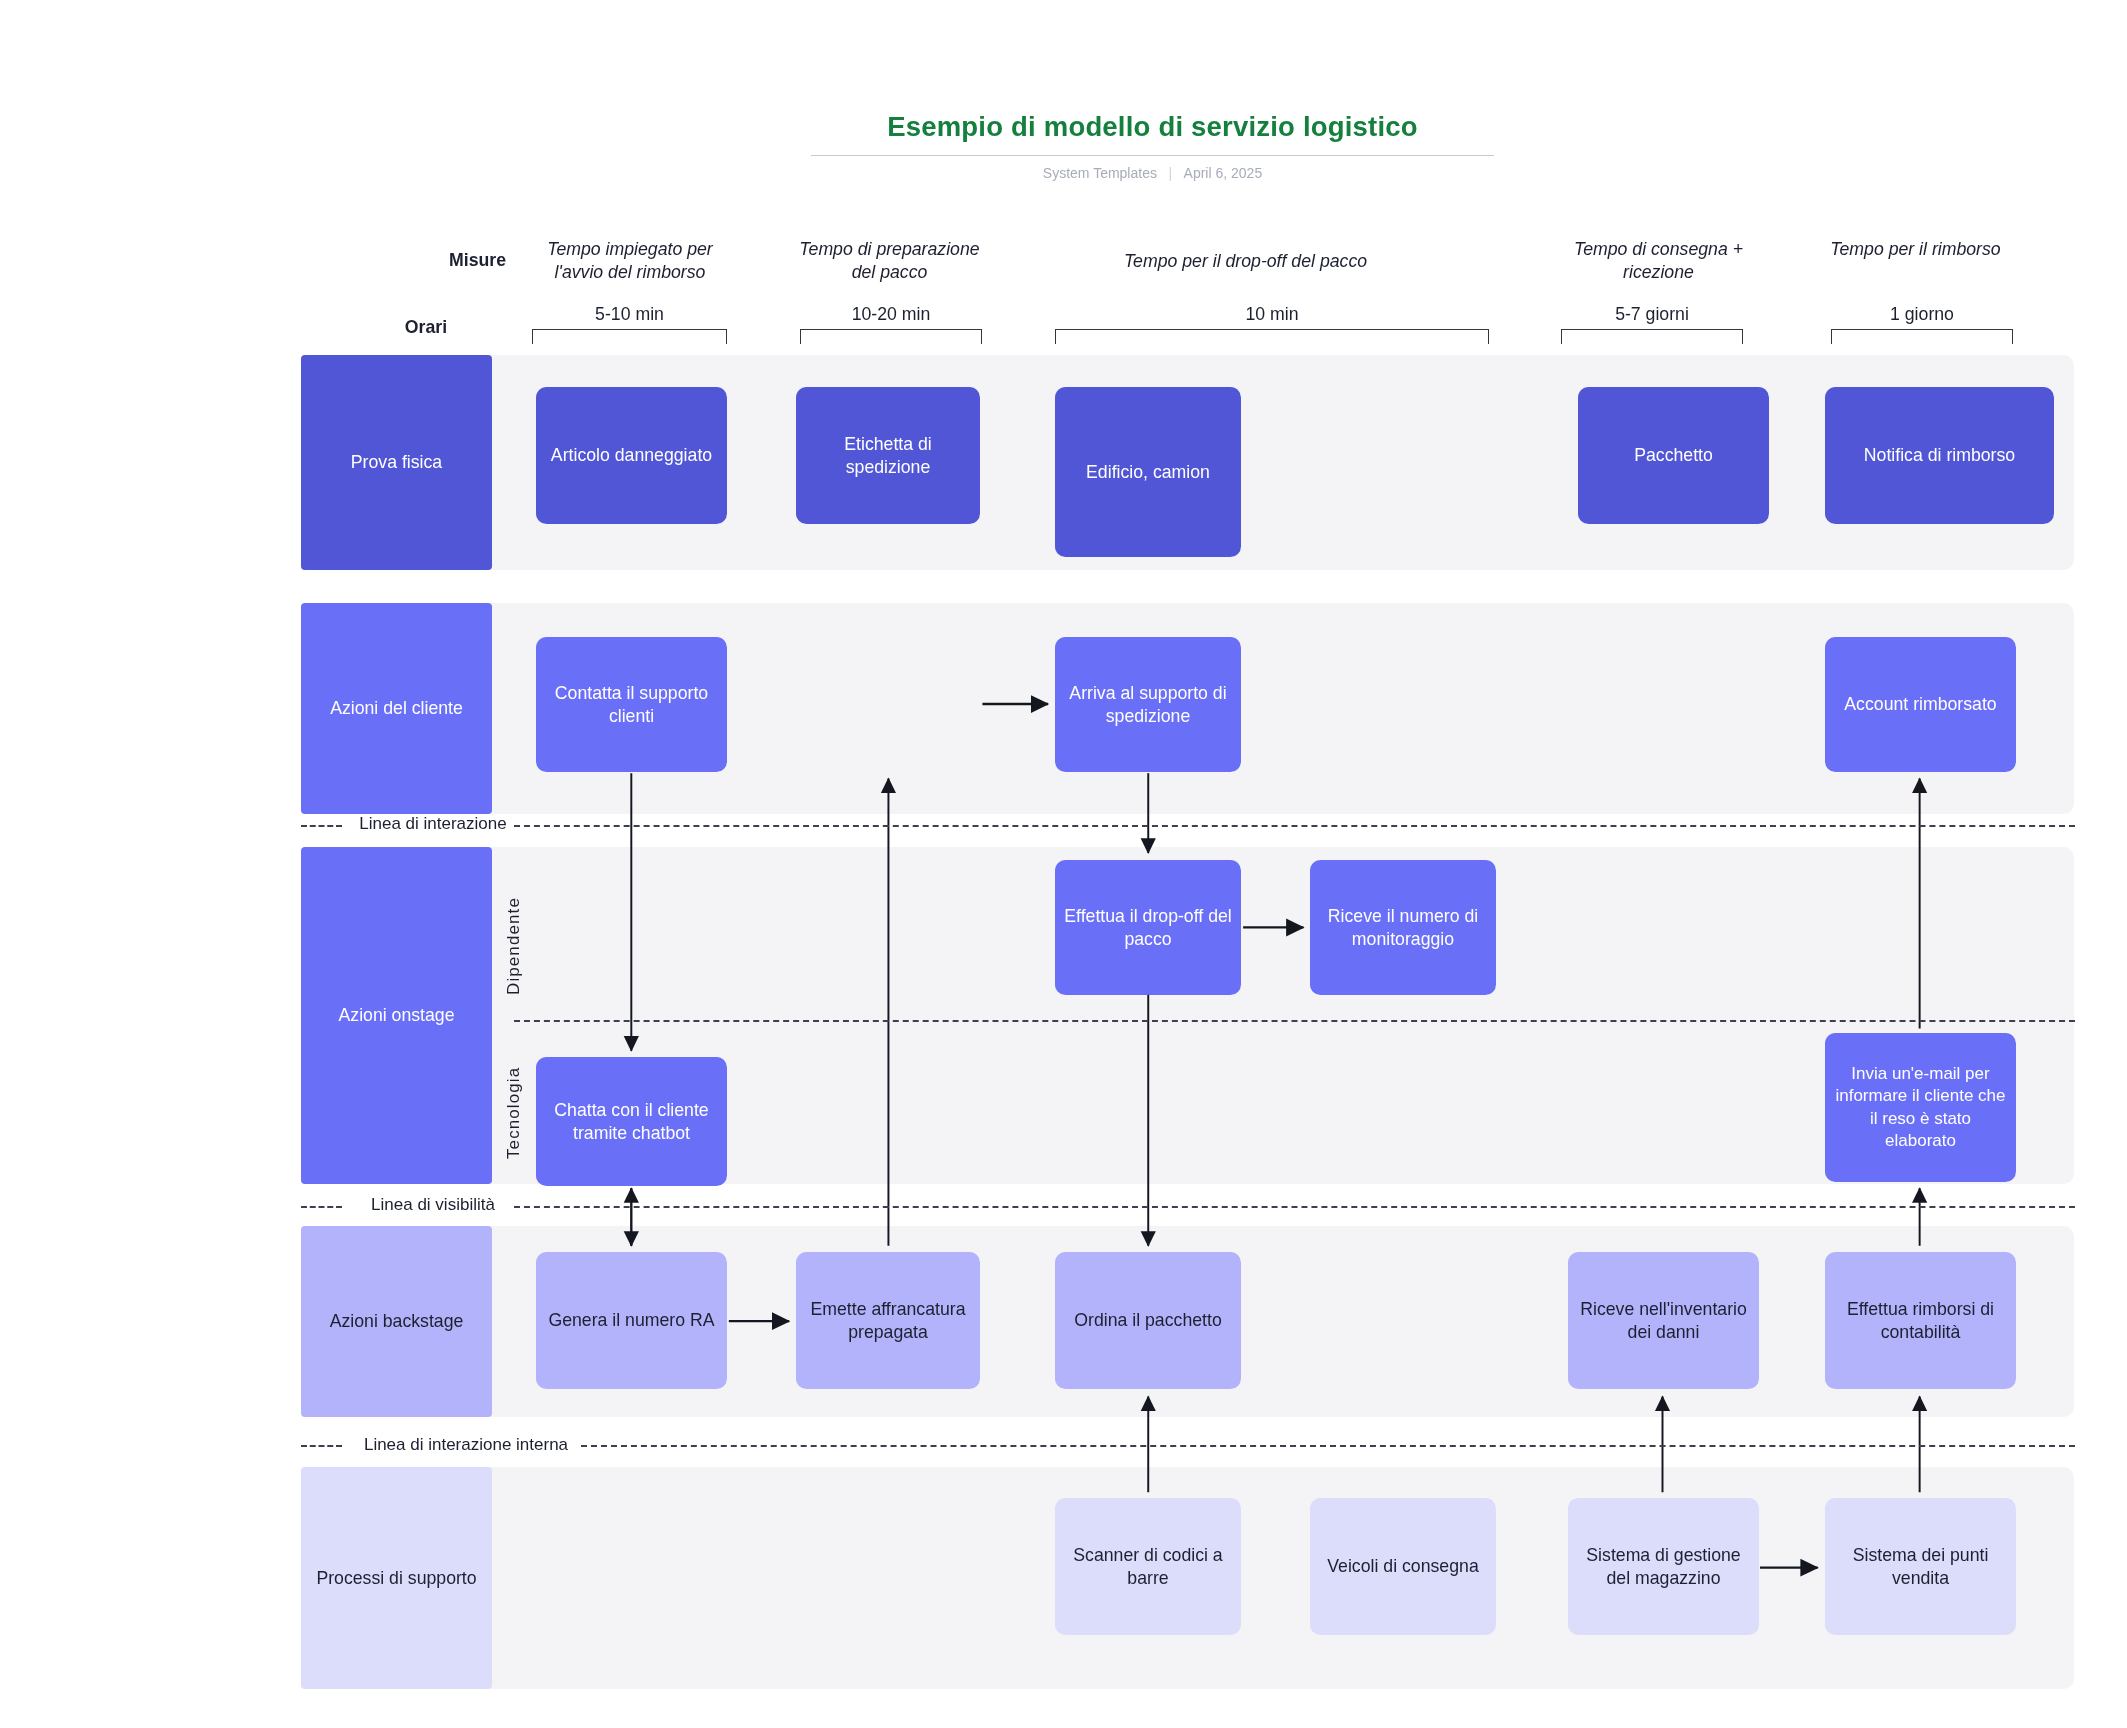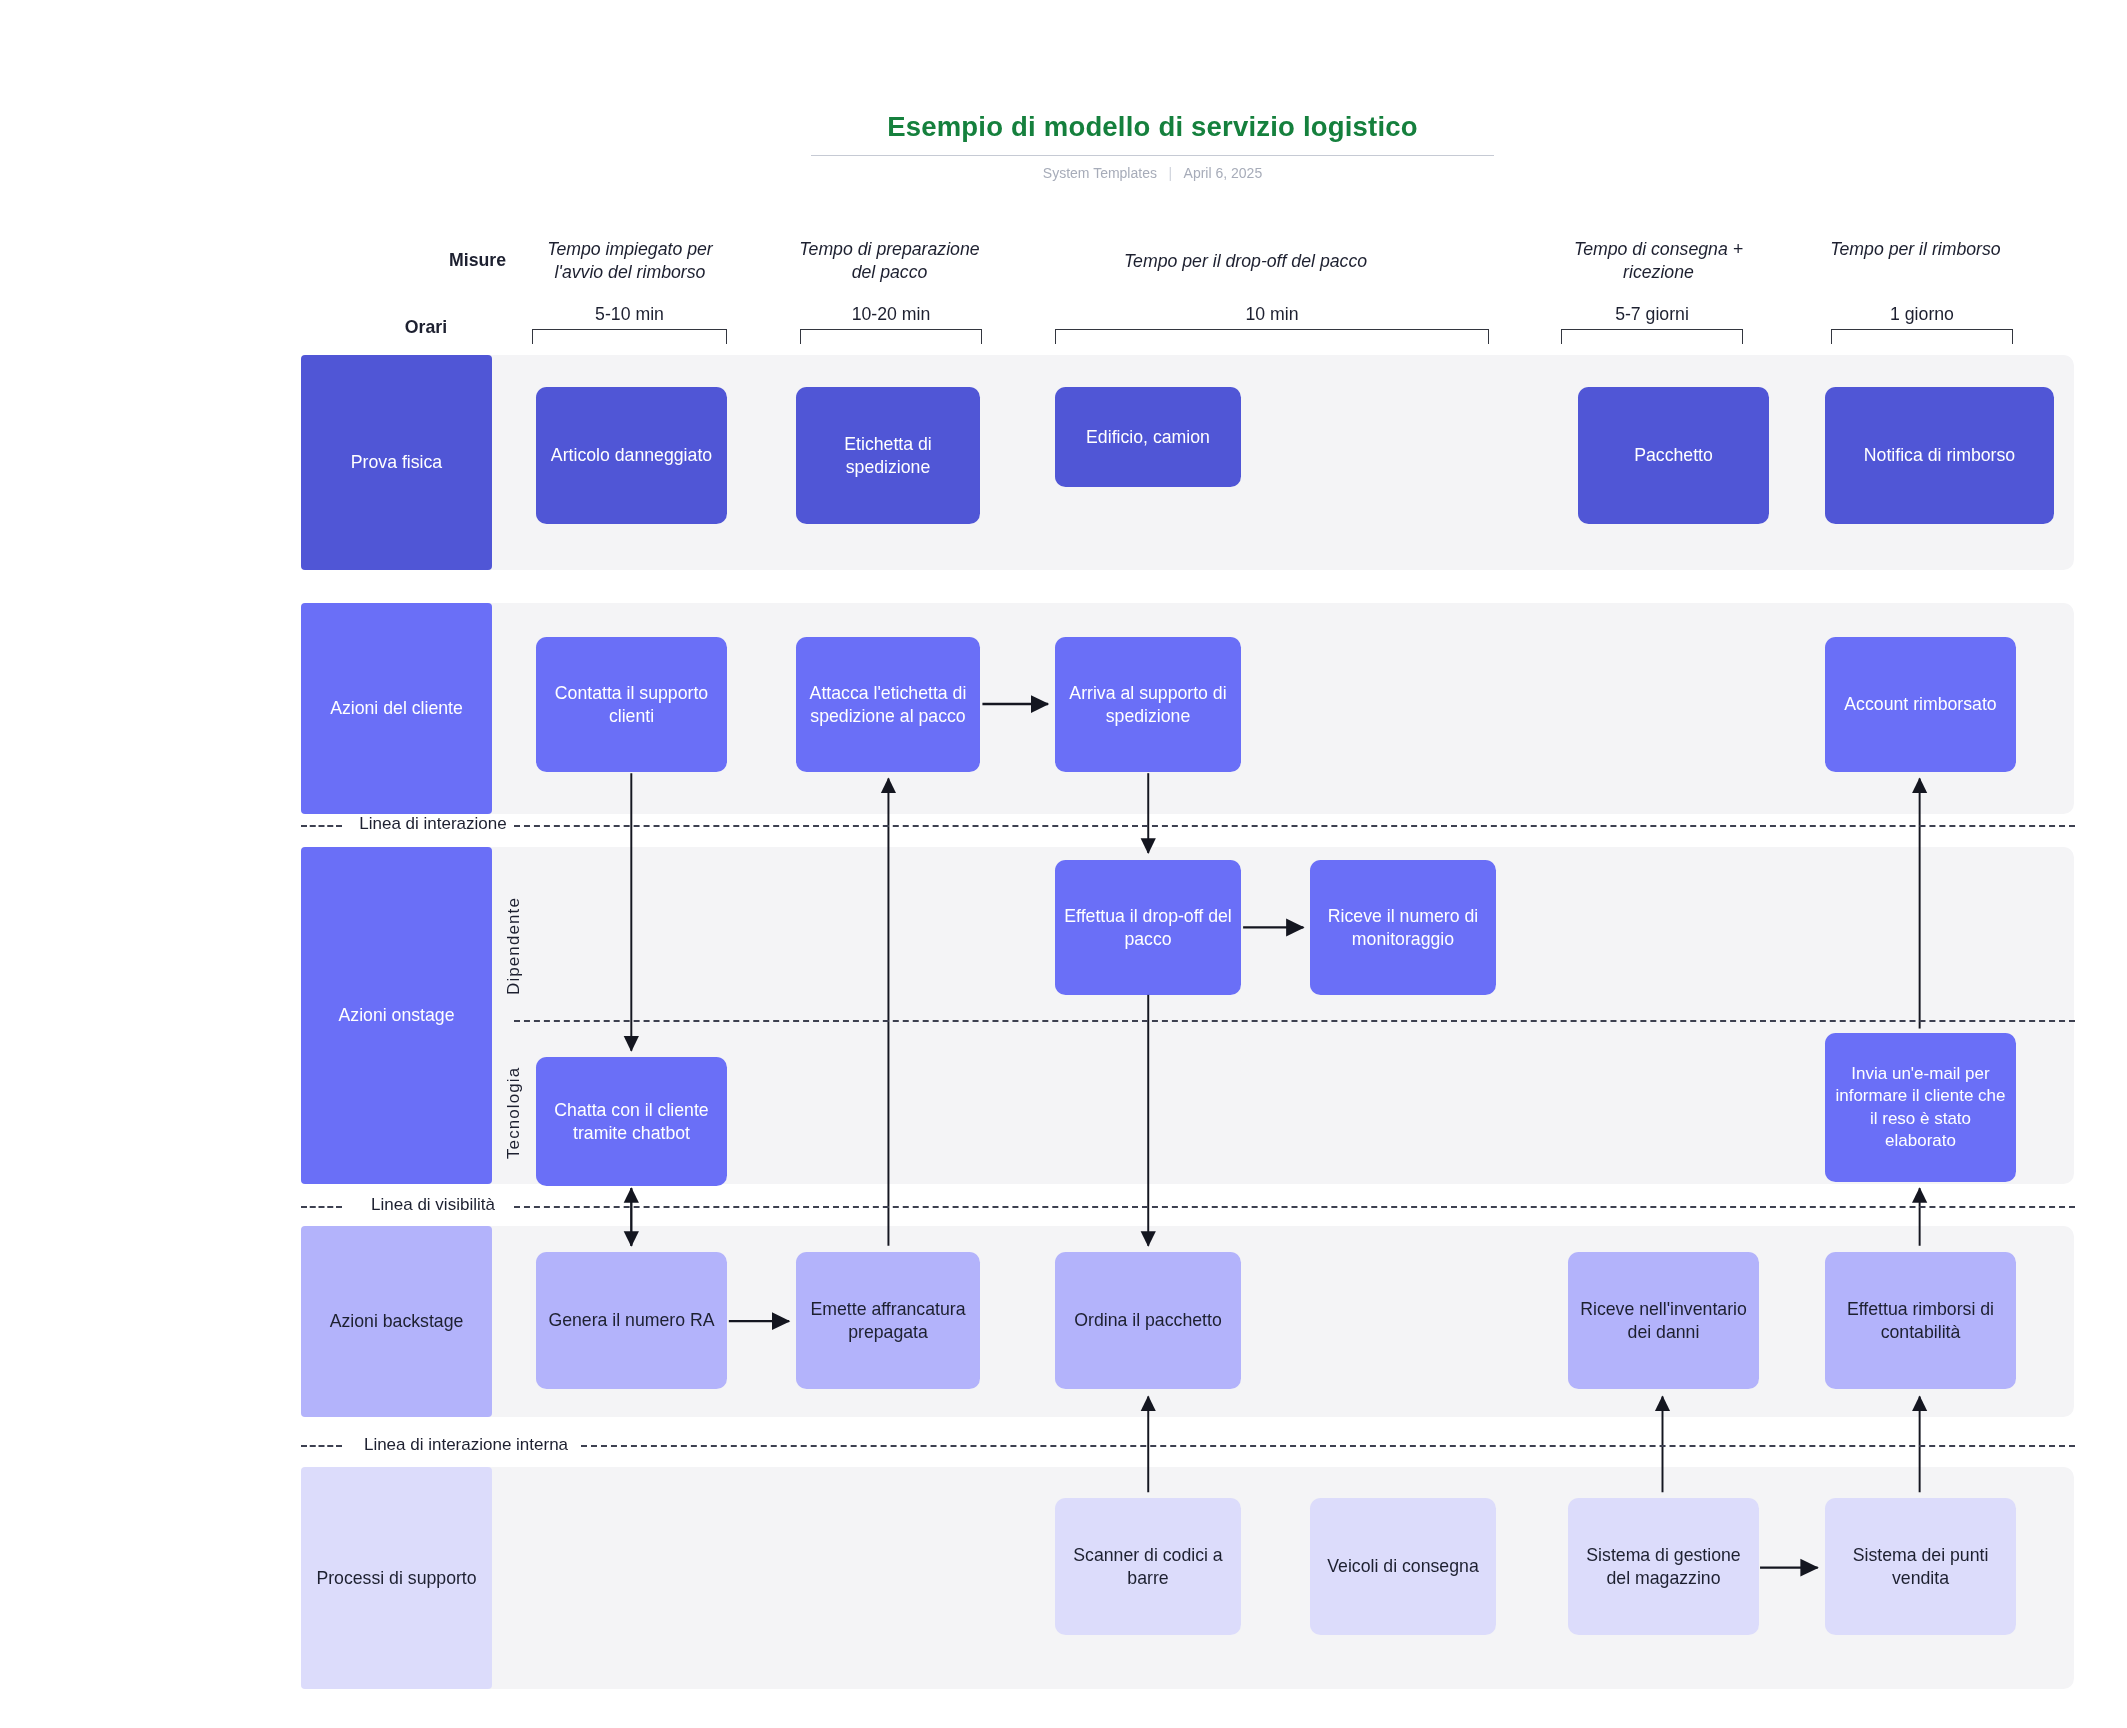--- a/index.html
+++ b/index.html
@@ -230,26 +230,25 @@
   <div class="row-label shade-mid" style="top:603px; height:211px; color:#ffffff;">Azioni del cliente</div>
   <div class="row-label shade-mid" style="top:847px; height:337px; color:#ffffff;">Azioni onstage</div>
   <div class="row-label shade-light" style="top:1226px; height:191px;">Azioni backstage</div>
   <div class="row-label shade-lighter" style="top:1467px; height:222px;">Processi di supporto</div>
 
   <div class="sublabel" style="left:504px; top:873px; height:146px;">Dipendente</div>
   <div class="sublabel" style="left:504px; top:1042px; height:142px;">Tecnologia</div>
 
   <div class="pbox shade-dark" style="left:536px;  top:387px; width:191px; height:137px;">Articolo danneggiato</div>
   <div class="pbox shade-dark" style="left:796px;  top:387px; width:184px; height:137px;">Etichetta di spedizione</div>
-  <div class="pbox shade-dark" style="left:1055px; top:387px; width:186px; height:100px;">Edificio, camion</div>
+  <div class="pbox shade-dark" style="left:1055px; top:387px; width:186px; height:170px;">Edificio, camion</div>
   <div class="pbox shade-dark" style="left:1578px; top:387px; width:191px; height:137px;">Pacchetto</div>
   <div class="pbox shade-dark" style="left:1825px; top:387px; width:229px; height:137px;">Notifica di rimborso</div>
 
   <div class="pbox shade-mid" style="left:536px;  top:637px; width:191px; height:135px;">Contatta il supporto clienti</div>
-  <div class="pbox shade-mid" style="left:796px;  top:637px; width:184px; height:135px;">Attacca l'etichetta di spedizione al pacco</div>
   <div class="pbox shade-mid" style="left:1055px; top:637px; width:186px; height:135px;">Arriva al supporto di spedizione</div>
   <div class="pbox shade-mid" style="left:1825px; top:637px; width:191px; height:135px;">Account rimborsato</div>
 
   <div class="pbox shade-mid" style="left:1055px; top:860px; width:186px; height:135px;">Effettua il drop-off del pacco</div>
   <div class="pbox shade-mid" style="left:1310px; top:860px; width:186px; height:135px;">Riceve il numero di monitoraggio</div>
   <div class="pbox shade-mid" style="left:536px;  top:1057px; width:191px; height:129px;">Chatta con il cliente tramite chatbot</div>
   <div class="pbox shade-mid" style="left:1825px; top:1033px; width:191px; height:149px; font-size:17px;">Invia un'e-mail per informare il cliente che il reso è stato elaborato</div>
 
   <div class="pbox shade-light" style="left:536px;  top:1252px; width:191px; height:137px;">Genera il numero RA</div>
   <div class="pbox shade-light" style="left:796px;  top:1252px; width:184px; height:137px;">Emette affrancatura prepagata</div>

